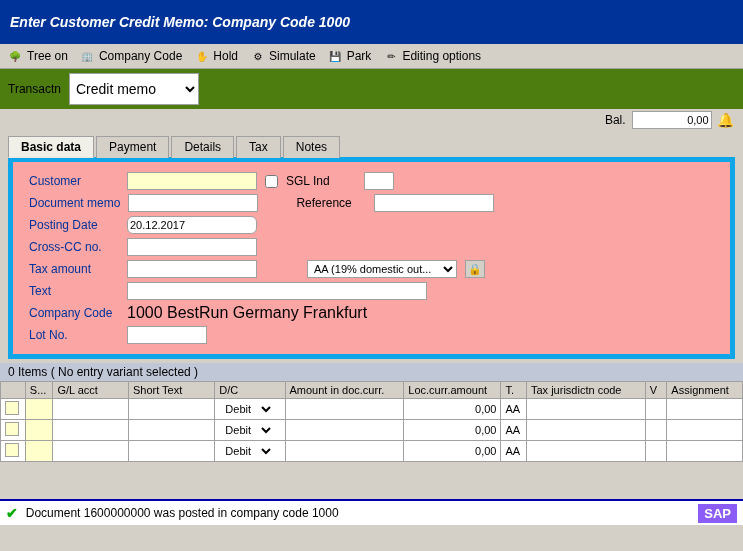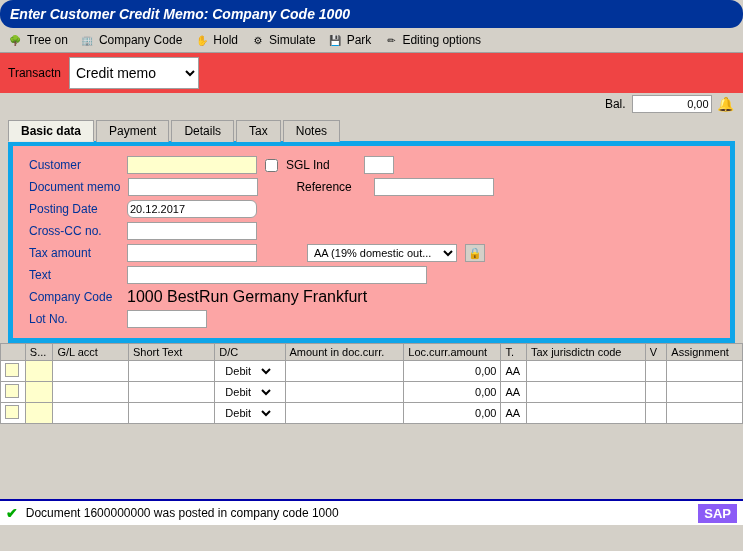--- a/index.html
+++ b/index.html
@@ -10,22 +10,21 @@
       width: 743px;
       height: 551px;
       overflow: hidden;
     }
     .title-bar {
       background: #003399;
       color: white;
       font-size: 14px;
       font-weight: bold;
       font-style: italic;
-      padding: 6px 10px;
-      border-radius: 13px;
+      padding: 14px 10px;
     }
     .toolbar {
       background: #d4d0c8;
       padding: 4px 8px;
       display: flex;
       align-items: center;
       gap: 12px;
       border-bottom: 1px solid #a0a0a0;
     }
     .toolbar-item {
@@ -77,21 +76,21 @@
       background: white;
       height: 18px;
       font-size: 11px;
       padding: 0 2px;
     }
     .transactn-row {
       display: flex;
       align-items: center;
       padding: 4px 8px;
       gap: 8px;
-      background: #ef4444;
+      background: #4d7c0f;
     }
     .transactn-label {
       font-size: 12px;
       color: #000;
     }
     .tab-bar {
       display: flex;
       padding: 4px 8px 0 8px;
       background: #d4d0c8;
       gap: 2px;
@@ -332,20 +331,23 @@
     </div>
 
     <div class="form-row">
       <span class="form-label">Lot No.</span>
       <input type="text" style="width: 80px;">
     </div>
 
   </div>
 
   <div class="items-area">
+    <div class="section-header">
+      <span>0 Items ( No entry variant selected )</span>
+    </div>
     <table class="items-table">
       <thead>
         <tr>
           <th style="width:18px;"></th>
           <th style="width:25px;">S...</th>
           <th style="width:70px;">G/L acct</th>
           <th style="width:80px;">Short Text</th>
           <th style="width:65px;">D/C</th>
           <th style="width:110px;">Amount in doc.curr.</th>
           <th style="width:90px;">Loc.curr.amount</th>

